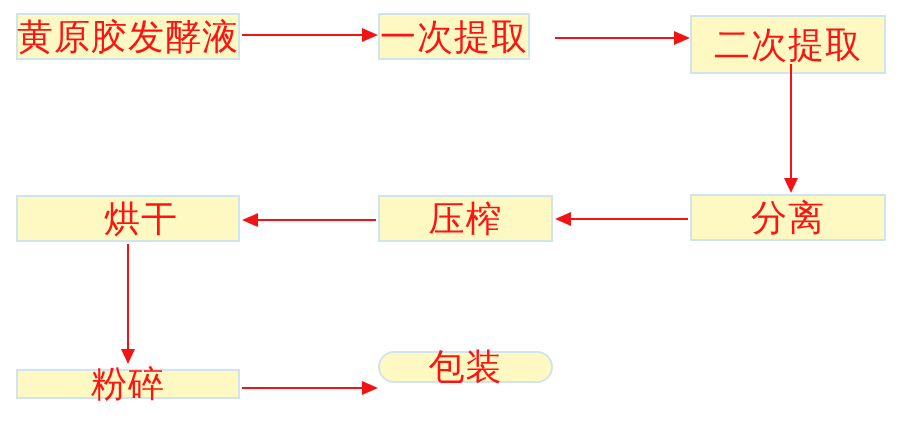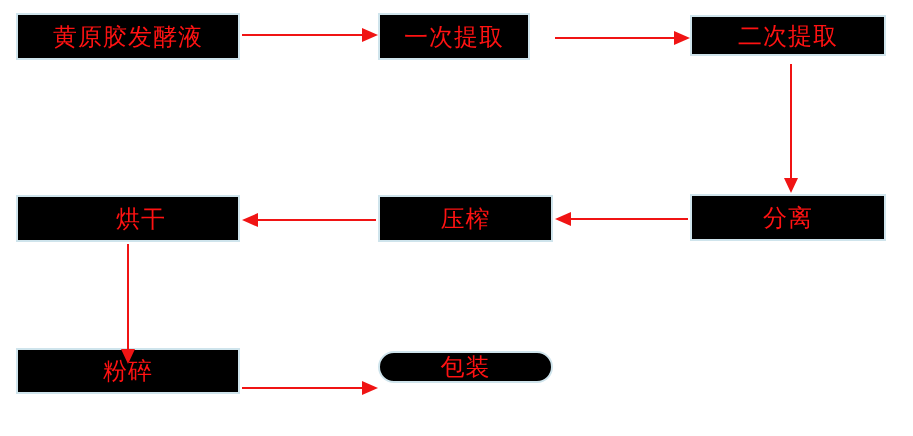--- a/index.html
+++ b/index.html
@@ -16,38 +16,38 @@
   }
   .canvas {
     position: absolute;
     left: 0; top: 0;
     width: 913px; height: 436px;
   }
   .node {
     position: absolute;
     box-sizing: border-box;
     border: 2px solid #cfe4ec;
-    background: #000000;
+    background: #fef9c3;
     color: #ff1212;
-    font-size: 24px;
+    font-size: 36px;
     line-height: 1;
     display: flex;
     align-items: center;
     justify-content: center;
     letter-spacing: 1px;
     white-space: nowrap;
     text-align: right;
   }
   .n0 { left: 16px;  top: 13px;  width: 224px; height: 47px; }
   .n1 { left: 378px; top: 13px;  width: 152px; height: 47px; }
-  .n2 { left: 690px; top: 15px;  width: 196px; height: 41px; }
+  .n2 { left: 690px; top: 15px;  width: 196px; height: 59px; }
   .n3 { left: 690px; top: 194px; width: 196px; height: 47px; }
   .n4 { left: 378px; top: 195px; width: 175px; height: 47px; }
   .n5 { left: 16px;  top: 195px; width: 224px; height: 47px; padding-left: 26px; }
-  .n6 { left: 16px;  top: 348px; width: 224px; height: 46px; }
+  .n6 { left: 16px;  top: 369px; width: 224px; height: 30px; }
   .n7 { left: 378px; top: 351px; width: 175px; height: 32px; border-radius: 17px; }
   svg.edges {
     position: absolute;
     left: 0; top: 0;
     pointer-events: none;
   }
   svg.edges line { stroke: #f01414; stroke-width: 2; }
   svg.edges polygon { fill: #f01414; }
 </style>
 </head>

